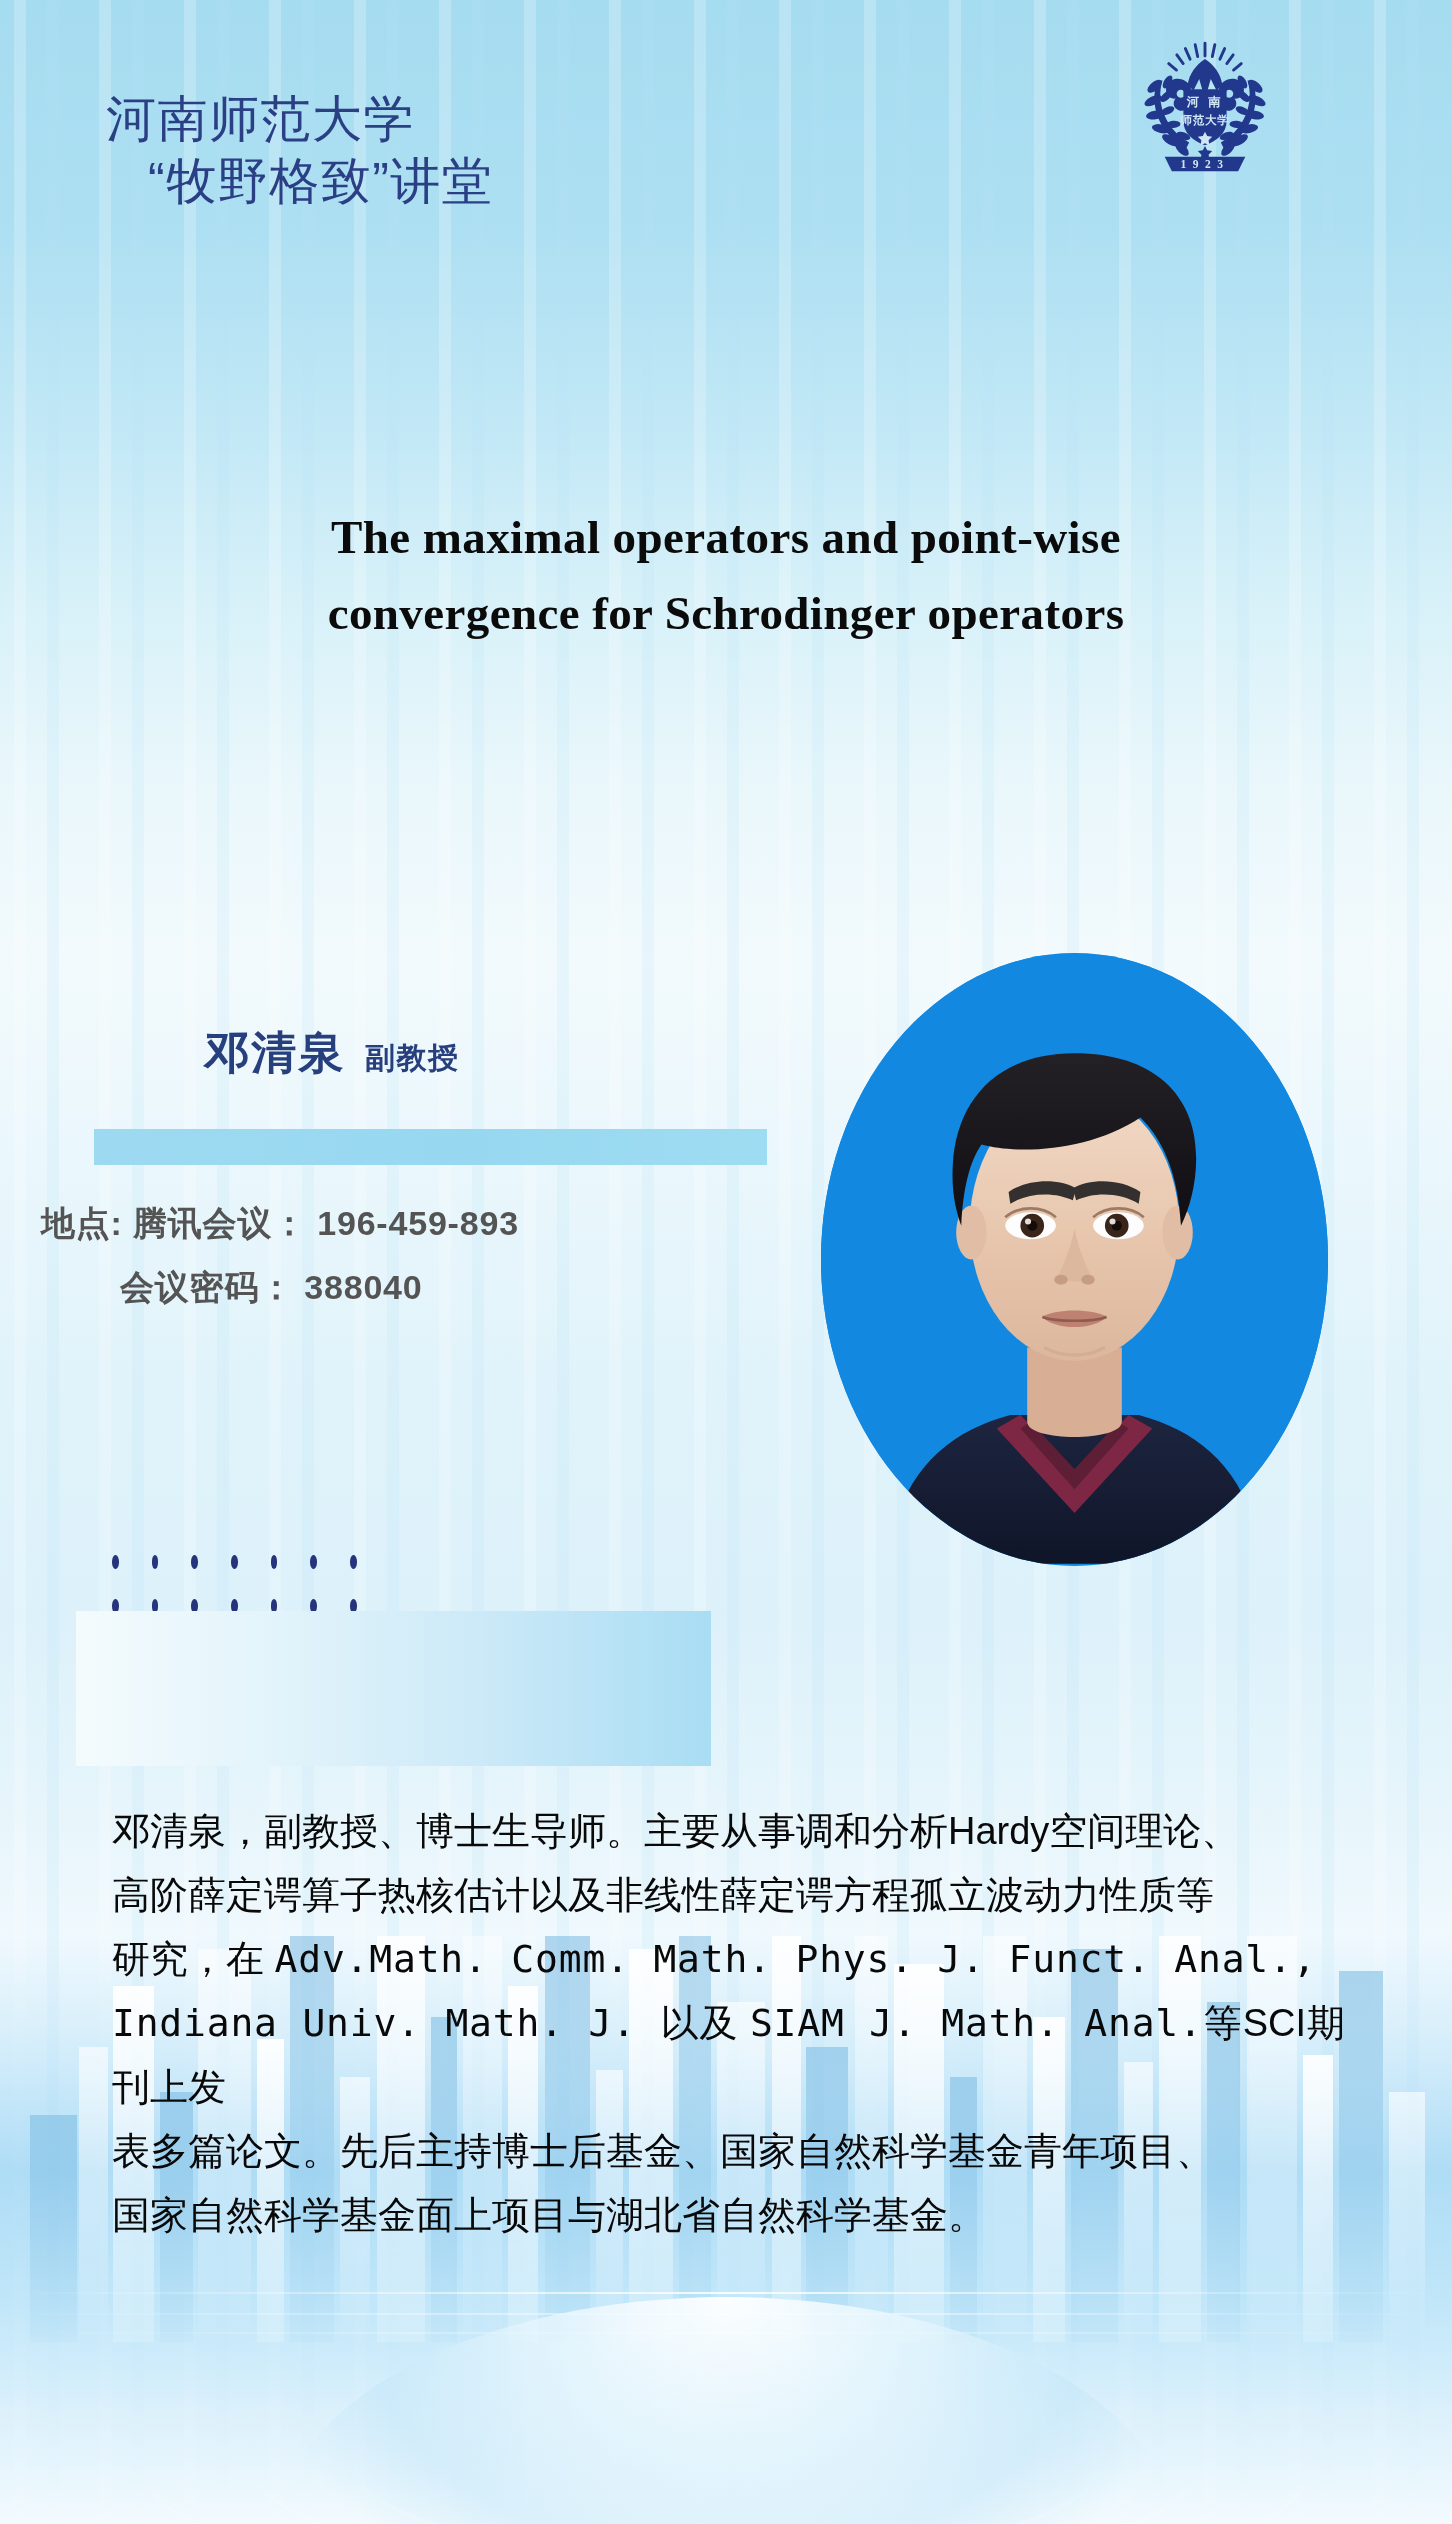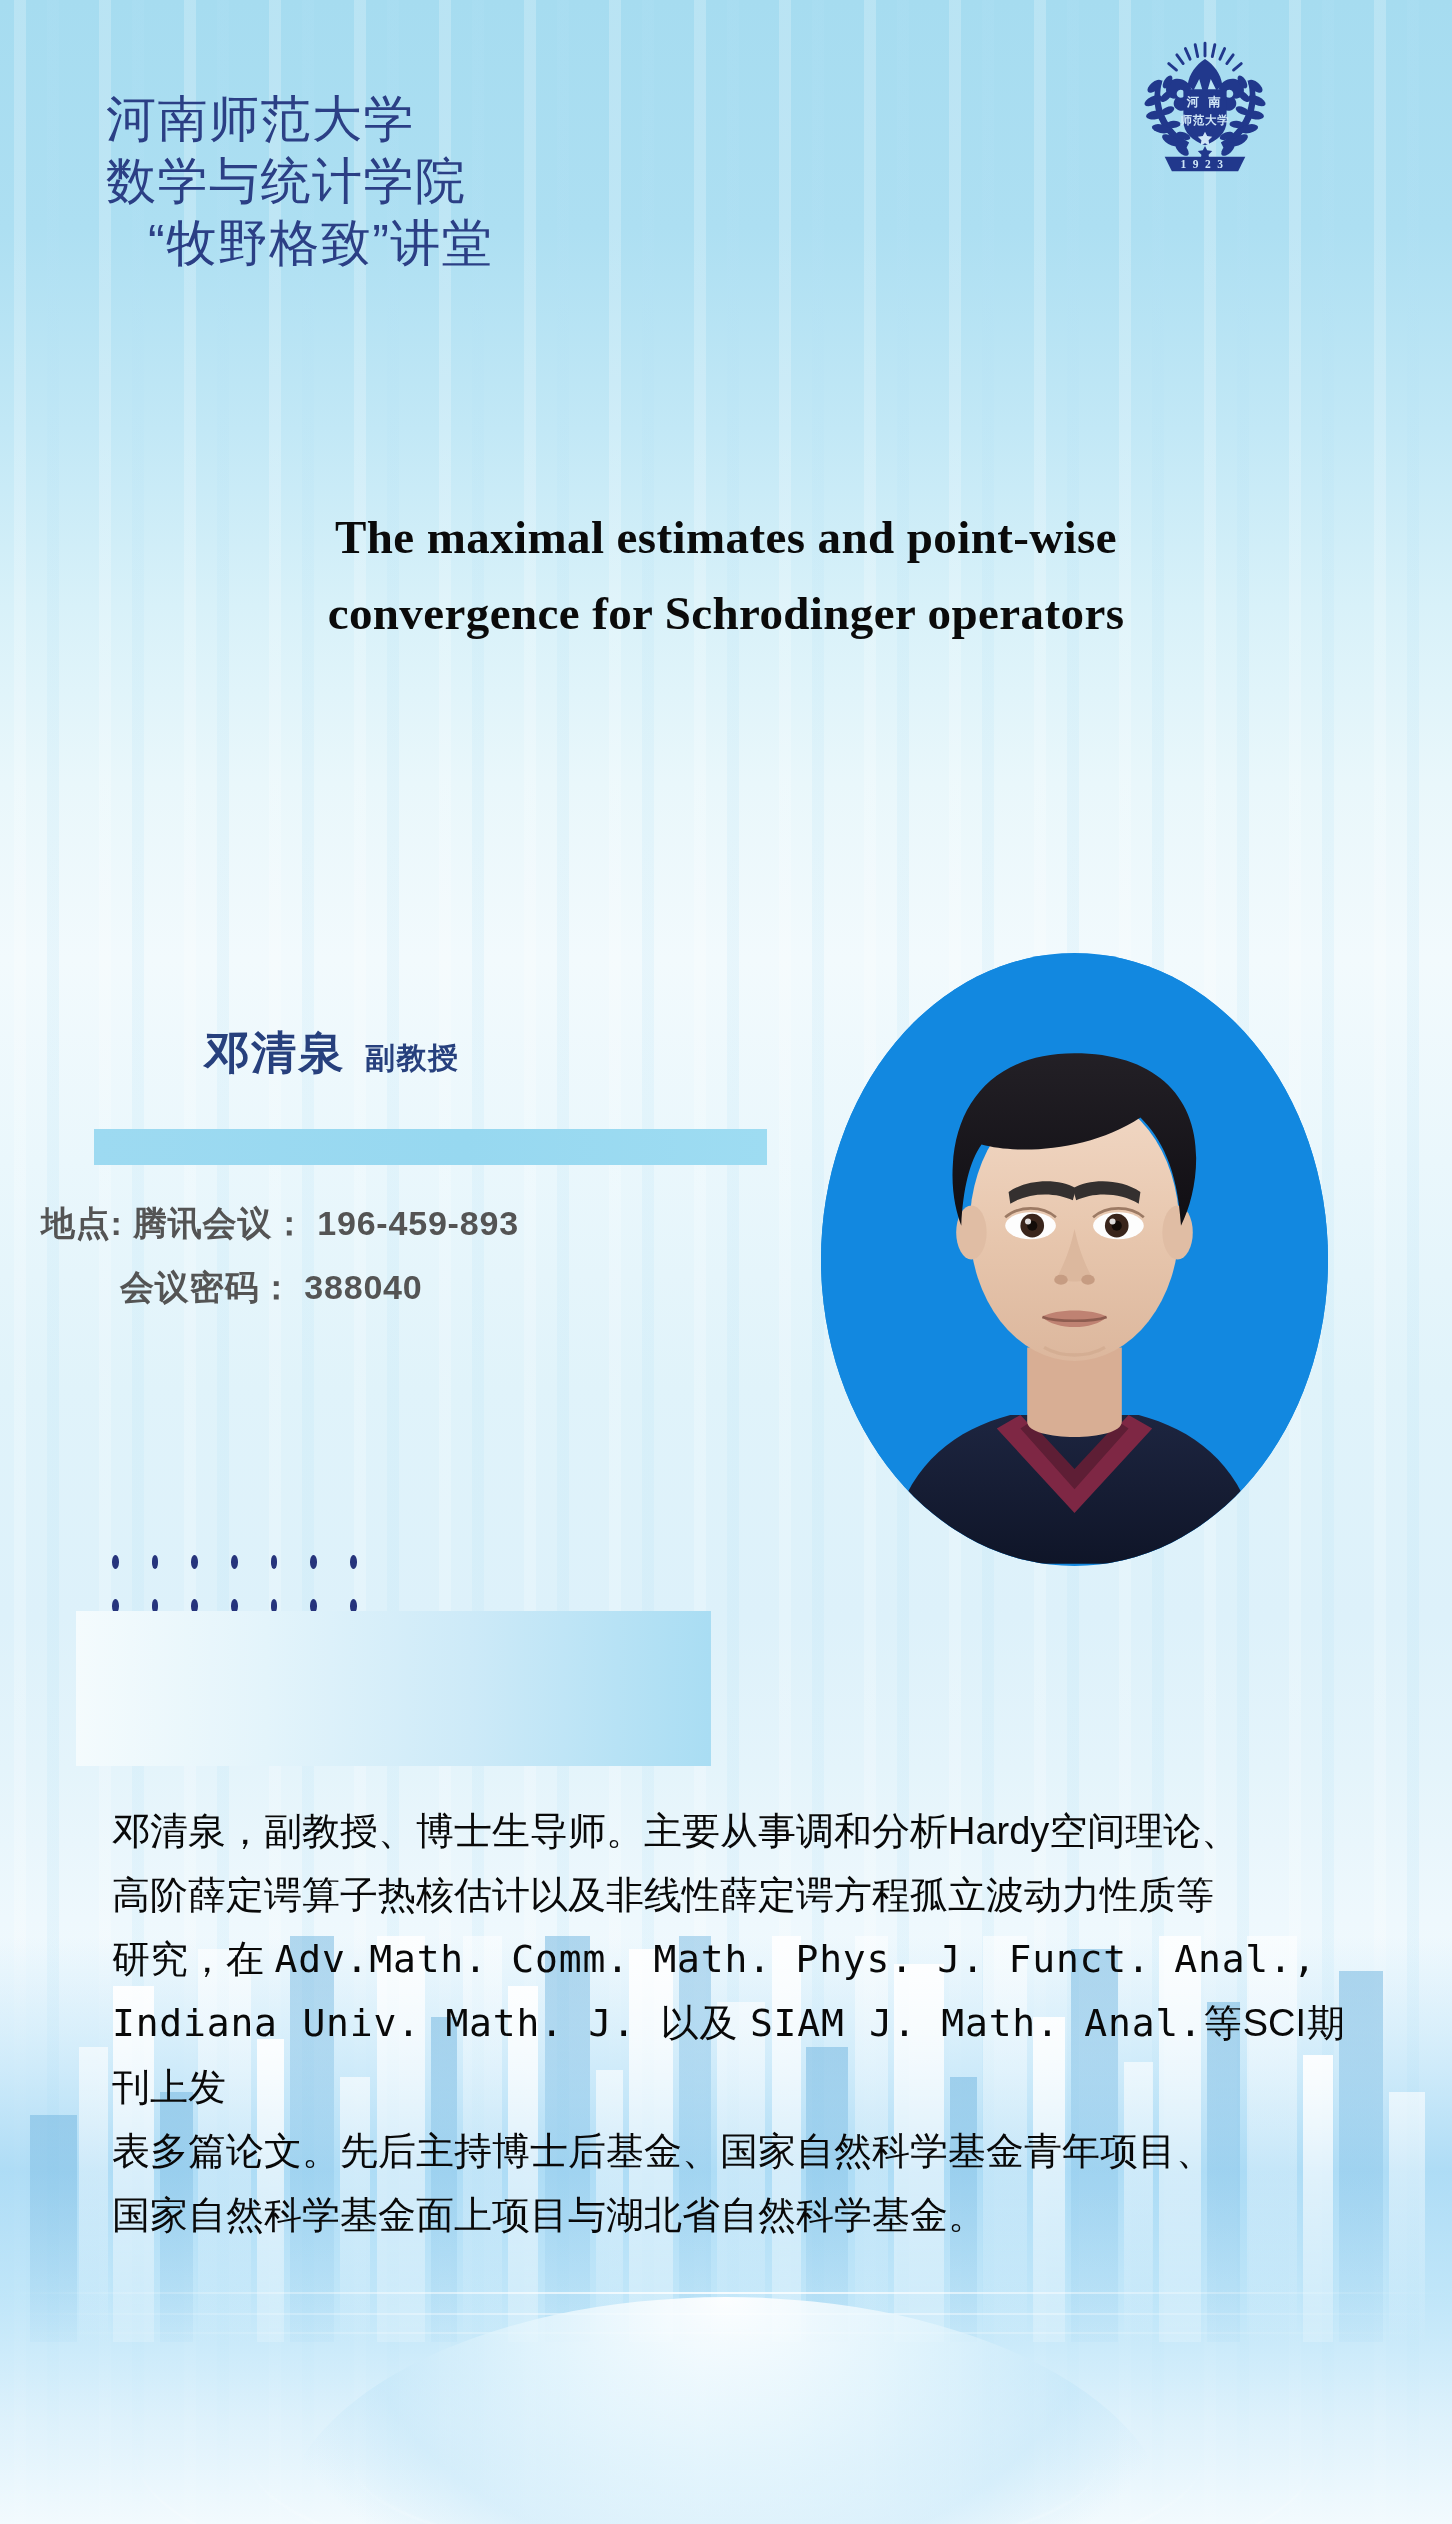--- a/index.html
+++ b/index.html
@@ -189,21 +189,20 @@
     <div class="hbeam" style="top:396px;opacity:.5;"></div>
 
     <div class="road"></div>
     <div class="swoosh" style="bottom:-91px;width:1180px;height:318px;"></div>
     <div class="swoosh" style="bottom:-61px;width:953px;height:250px;opacity:.8;"></div>
     <div class="swoosh" style="bottom:-38px;width:741px;height:189px;opacity:.65;"></div>
   </div>
 
   <div class="header">
     <div class="ln1">河南师范大学</div>
-    <div class="ln2">数学与统计学院</div>
     <div class="ln3">“牧野格致”讲堂</div>
   </div>
 
   <div class="logo">
     <svg viewBox="0 0 200 200" xmlns="http://www.w3.org/2000/svg" aria-hidden="true">
       <g fill="#21388c">
 
         <g>
           <rect x="98" y="12" width="4" height="22" rx="2"></rect>
           <rect x="86" y="14" width="4" height="21" rx="2" transform="rotate(-12 88 24)"></rect>
@@ -259,21 +258,21 @@
 
         <path d="M44 172 h112 l-10 20 h-92 z"></path>
       </g>
       <text x="100" y="102" font-family="'Liberation Sans',sans-serif" font-size="17" font-weight="700" fill="#cfe6f7" text-anchor="middle" letter-spacing="4">河 南</text>
       <text x="100" y="126" font-family="'Liberation Sans',sans-serif" font-size="16" font-weight="700" fill="#cfe6f7" text-anchor="middle" letter-spacing="1">师范大学</text>
       <text x="100" y="188" font-family="'Liberation Serif',serif" font-size="16" font-weight="700" fill="#cfe6f7" text-anchor="middle" letter-spacing="9">1923</text>
     </svg>
   </div>
 
   <div class="en-title">
-    <div>The maximal estimates and point-wise</div>
+    <div>The maximal operators and point-wise</div>
     <div>convergence for Schrodinger operators</div>
   </div>
 
   <div class="portrait">
     <svg viewBox="0 0 300 360" xmlns="http://www.w3.org/2000/svg" aria-hidden="true">
       <defs>
         <linearGradient id="skin" x1="0" y1="0" x2="0" y2="1">
           <stop offset="0%" stop-color="#f2d9c6"></stop>
           <stop offset="55%" stop-color="#e7c6ad"></stop>
           <stop offset="100%" stop-color="#dcb79d"></stop>

